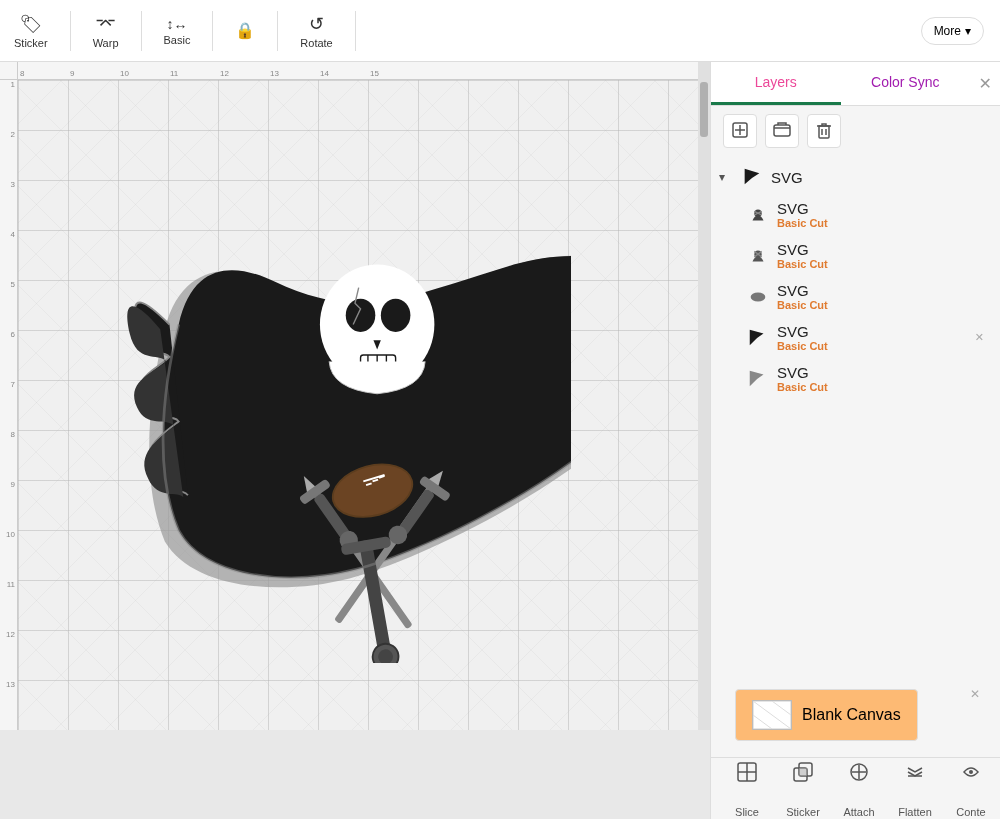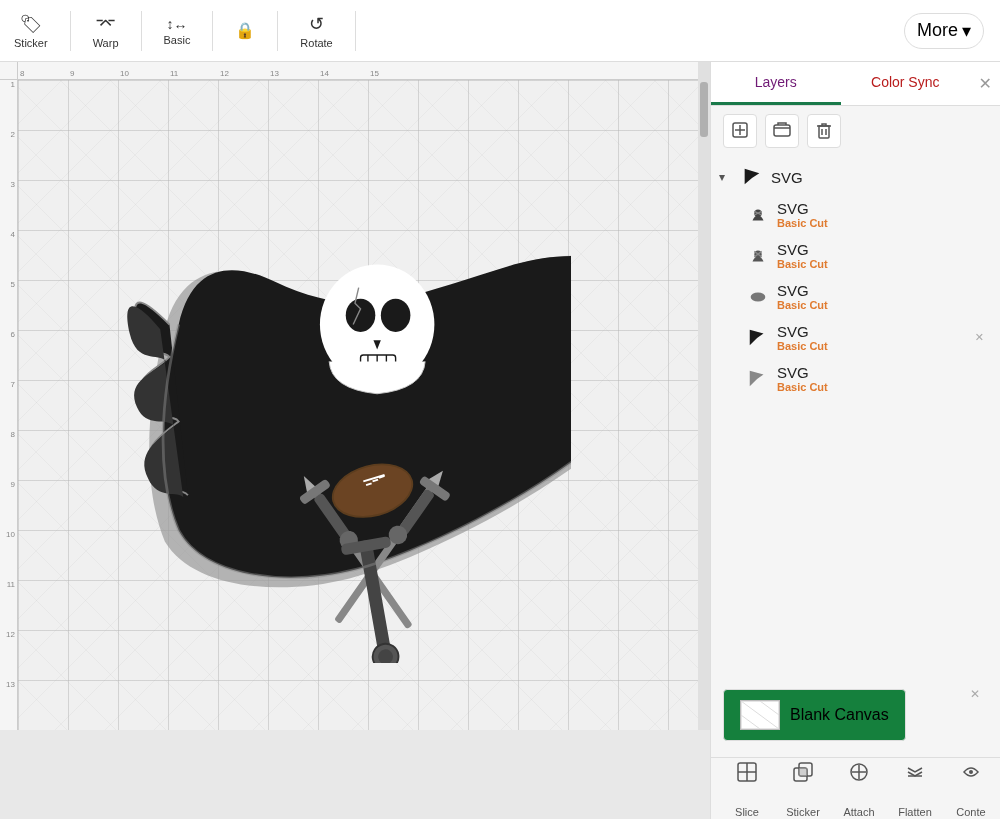--- a/index.html
+++ b/index.html
@@ -29,21 +29,21 @@
     }
     .toolbar-item .icon { font-size: 18px; }
     .toolbar-sep { width: 1px; height: 40px; background: #ddd; }
     .toolbar-more {
       display: flex;
       align-items: center;
       gap: 4px;
       padding: 6px 12px;
       border: 1px solid #ddd;
       border-radius: 20px;
-      font-size: 18px;
+      font-size: 12px;
       cursor: pointer;
       background: #fff;
       margin-left: auto;
       margin-right: 8px;
       justify-content: flex-end;
     }
 
     
     .main-area {
       display: flex;
@@ -79,24 +79,24 @@
     }
     .panel-tab {
       flex: 1;
       display: flex;
       align-items: center;
       justify-content: center;
       font-size: 14px;
       font-weight: 500;
       cursor: pointer;
       border-bottom: 3px solid transparent;
-      color: #b91c1c;
+      color: #a21caf;
     }
     .panel-tab.active {
-      color: #701a75;
+      color: #ec4899;
       border-bottom-color: #1a7a4a;
     }
     .panel-tab-close {
       display: flex;
       align-items: center;
       justify-content: flex-end;
       padding-right: 8px;
       width: 30px;
       cursor: pointer;
       color: #999;
@@ -146,22 +146,22 @@
     .layer-text { display: flex; flex-direction: column; }
     .layer-name { font-size: 15px; color: #222; font-weight: 500; }
     .layer-sub { font-size: 11px; color: #e07b30; font-weight: bold; }
 
     
     .blank-canvas-item {
       display: flex;
       align-items: center;
       gap: 10px;
       padding: 10px 16px;
-      margin: 8px 0;
-      background: #15803d;
+      margin: 8px 12px;
+      background: #fdba74;
       border: 1px solid #ddd;
       border-radius: 4px;
       cursor: pointer;
     }
     .blank-canvas-thumb {
       width: 40px;
       height: 30px;
       background: #fff;
       border: 1px solid #bbb;
       display: flex;

